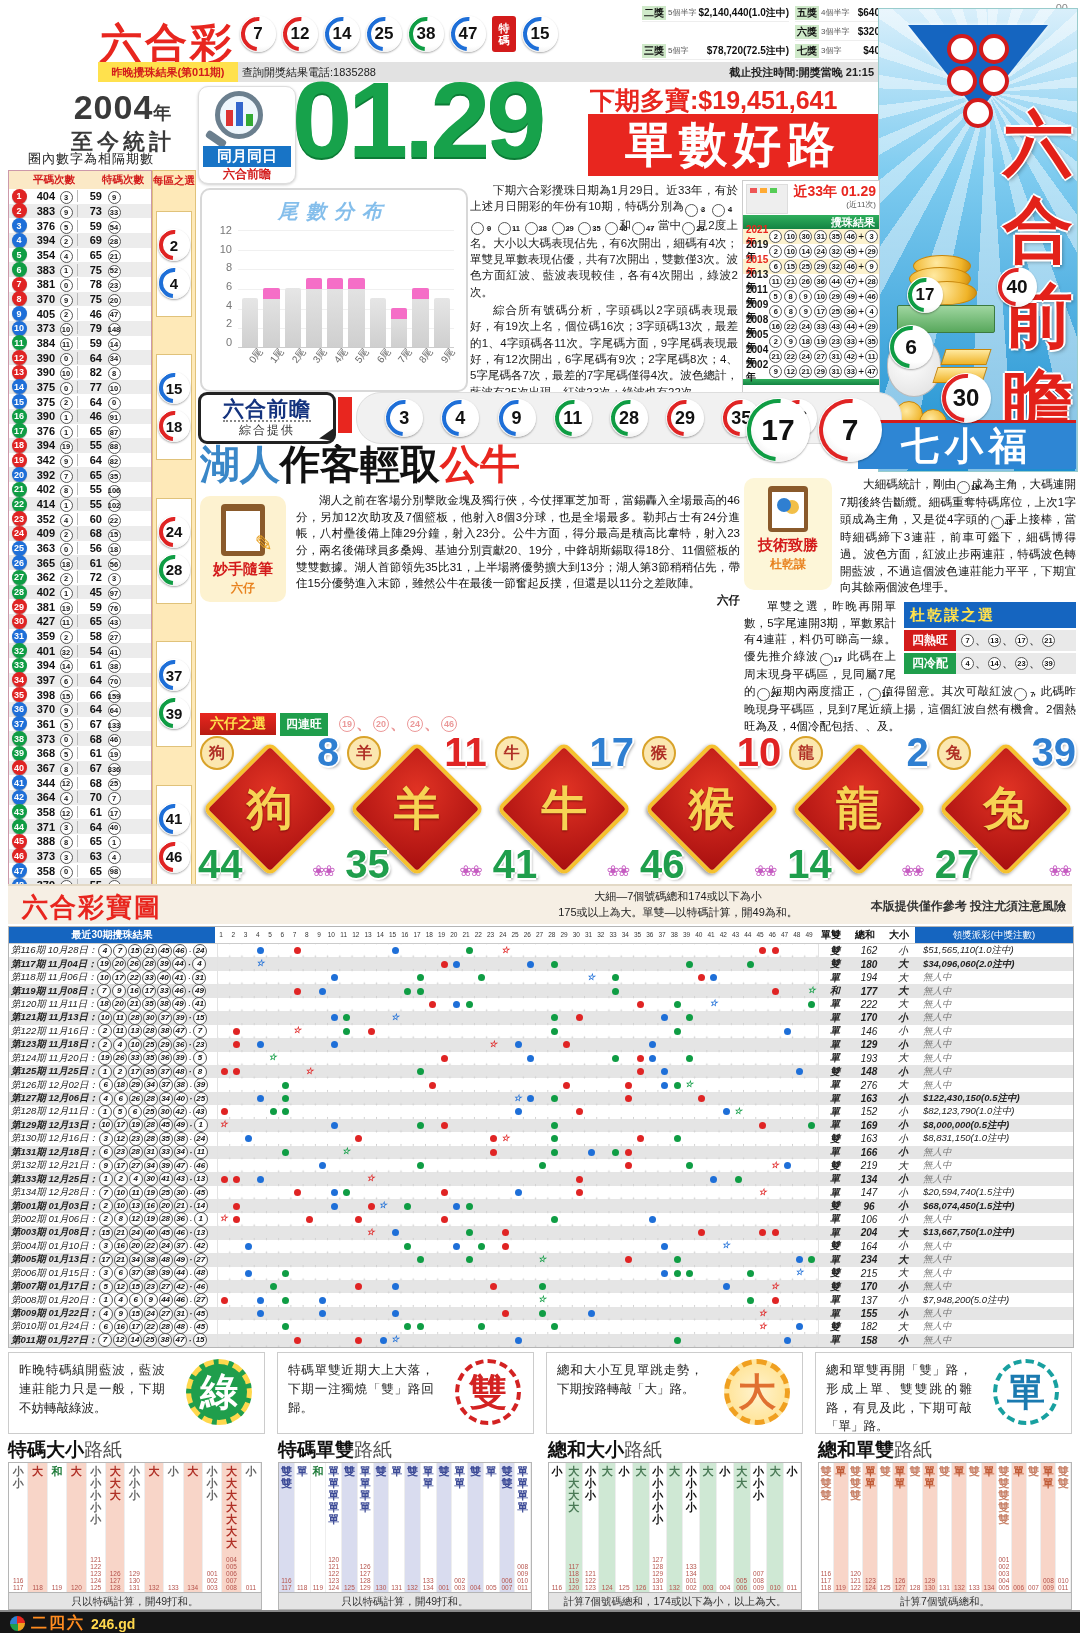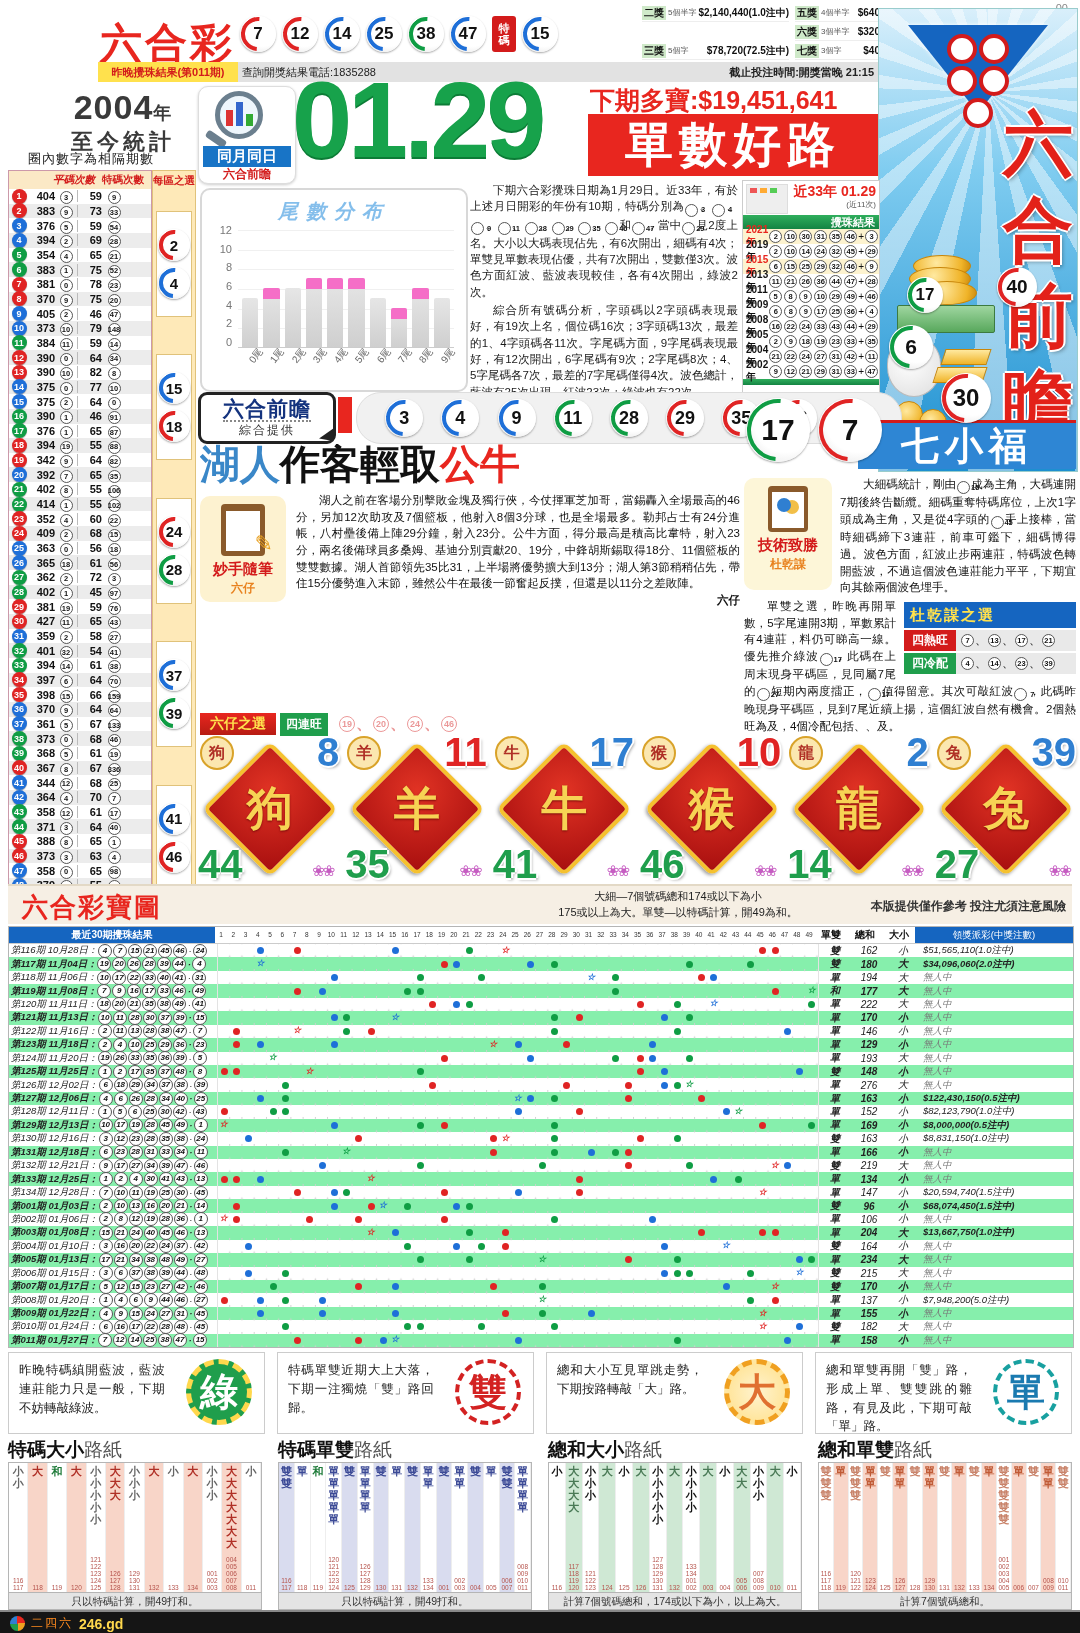--- a/index.html
+++ b/index.html
@@ -57,21 +57,21 @@
   .b-ball{position:absolute;}
   
   .stats-head{position:absolute;left:54px;top:88px;width:138px;text-align:center;color:#3a3a3a;}
   .stats-head .l1{font-size:34px;font-weight:bold;letter-spacing:1px;}
   .stats-head .l1 small{font-size:18px;}
   .stats-head .l2{font-size:22px;font-weight:bold;letter-spacing:4px;}
   .stats-note{position:absolute;left:28px;top:150px;font-size:13px;letter-spacing:1px;color:#222;}
   .stats-table{position:absolute;left:8px;top:170px;width:142px;height:737px;border:1px solid #c9a;background:#fff;font-size:11px;}
   .stats-hrow{height:18px;background:#fbe9c6;color:#d31b1b;font-weight:bold;display:flex;align-items:center;font-size:10.5px;}
   .stats-hrow span:nth-child(1){width:24px;}
-  .stats-hrow span:nth-child(2){width:62px;text-align:right;font-style:italic;}
+  .stats-hrow span:nth-child(2){width:62px;text-align:left;}
   .stats-hrow span:nth-child(3){flex:1;text-align:center;}
   .stats-row{height:14.67px;display:flex;align-items:center;}
   .stats-row:nth-child(even){background:#ececec;}
   .stats-row .c-ball{width:20px;display:flex;justify-content:center;}
   .stats-row .n1{width:26px;text-align:right;font-weight:bold;}
   .stats-row .g1{width:22px;text-align:center;}
   .stats-row .n2{width:22px;text-align:right;font-weight:bold;border-left:1px solid #bbb;padding-left:2px;}
   .stats-row .g2{width:24px;text-align:center;}
   .zones{position:absolute;left:152px;top:170px;width:42px;height:737px;background:#fee9b8;border:1px solid #e0c27a;}
   .zones .zhead{height:18px;color:#d31b1b;font-weight:bold;font-size:10.5px;text-align:center;line-height:18px;}
@@ -187,21 +187,21 @@
   .bigtable{position:absolute;left:8px;top:926px;width:1064px;height:420px;border:1px solid #b5b5b5;background:#fff;}
   .bt-head{display:flex;height:16px;align-items:stretch;font-size:10px;border-bottom:1px solid #ccc;}
   .bt-head .h-left{width:206px;background:#1565c0;color:#fff;font-weight:bold;text-align:center;line-height:16px;}
   .bt-head .h-matrix{width:600px;display:flex;}
   .bt-head .h-matrix span{flex:1;font-size:6.5px;color:#333;text-align:center;line-height:16px;}
   .bt-head .h-oe{width:32px;text-align:center;font-weight:bold;line-height:16px;}
   .bt-head .h-sum{width:36px;text-align:center;font-weight:bold;line-height:16px;}
   .bt-head .h-size{width:32px;text-align:center;font-weight:bold;line-height:16px;}
   .bt-head .h-pay{flex:1;background:#1565c0;color:#fff;text-align:center;line-height:16px;font-size:9.5px;}
   .bt-row{display:flex;height:13.45px;align-items:center;font-size:10px;color:#222;font-style:italic;}
-  .bt-row.striped{background:#86efac;font-weight:bold;}
+  .bt-row.striped{background:#e5e5e5;font-weight:bold;}
   .bt-row .r-left{width:206px;white-space:nowrap;padding-left:2px;display:flex;align-items:center;font-size:9.5px;}
   .bt-row .r-left .mc{width:12px;height:12px;font-size:8px;margin:0 0.5px;}
   .bt-row .r-matrix{width:600px;height:100%;position:relative;
       background-image:radial-gradient(#cfcfcf 0.8px, transparent 1px);
       background-size:12.24px 13.45px;background-position:5.6px 6.2px;
       border-left:1px solid #e3e3e3;border-right:1px solid #e3e3e3;}
   .r-matrix .dot{position:absolute;width:7px;height:7px;border-radius:50%;top:50%;margin-top:-3.5px;}
   .r-matrix .star{position:absolute;top:50%;transform:translateY(-56%);font-size:9px;font-weight:bold;}
   .bt-row .r-oe{width:32px;text-align:center;font-weight:bold;}
   .bt-row .r-sum{width:36px;text-align:center;}
@@ -225,21 +225,21 @@
   .r-title b{color:#111;} .r-title span{color:#555;}
   .r-grid{flex:1;border:1px solid #b5b5b5;display:flex;background:#fff;position:relative;}
   .r-col{flex:1;position:relative;border-right:1px solid #eee;}
   .r-col .chars{position:absolute;left:0;right:0;top:2px;text-align:center;font-size:11px;font-weight:bold;line-height:12px;}
   .r-col .labs{position:absolute;left:0;right:0;bottom:1px;text-align:center;font-size:6.5px;line-height:7px;color:#b5524b;}
   .r-foot{height:16px;background:#e4e4e4;border:1px solid #b5b5b5;border-top:0;font-size:10.5px;color:#333;text-align:center;line-height:16px;}
   
   .footerbar{position:absolute;left:0;top:1610px;width:1080px;height:23px;background:#151515;display:flex;align-items:center;border-top:2px solid #888;}
   .fb-pin{width:15px;height:15px;border-radius:50%;margin:0 6px 0 10px;
       background:conic-gradient(#e8261f 0 90deg,#f0a020 90deg 180deg,#1f9e4c 180deg 270deg,#2f7fd1 270deg 360deg);}
-  .fb-cn{color:#ff8b1f;font-weight:normal;font-size:12px;letter-spacing:2px;}
+  .fb-cn{color:#ff8b1f;font-weight:bold;font-size:16px;letter-spacing:2px;}
   .fb-dm{color:#ffd84d;font-weight:bold;font-size:14px;margin-left:6px;}
 </style>
 </head>
 <body>
 
 <div class="page">
 
   <div class="code00">00</div>
   <div class="hdr-logo">六合彩</div>
   <div class="hdr-yellow">昨晚攪珠結果(第011期)</div>

